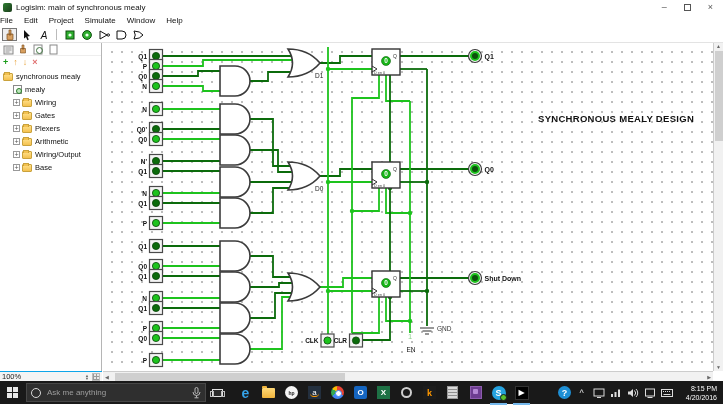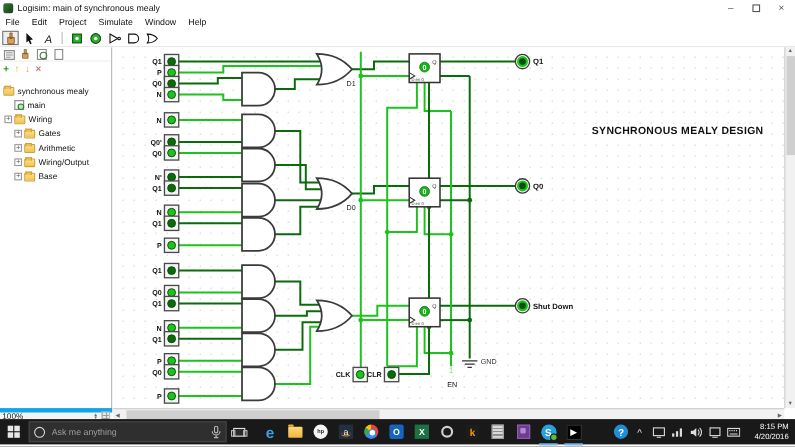--- a/index.html
+++ b/index.html
@@ -8,49 +8,49 @@
     font-family:"Liberation Sans",sans-serif;-webkit-font-smoothing:none;}
   
   #titlebar{position:absolute;left:0;top:0;width:723px;height:14px;background:#fff;
     display:flex;align-items:center;font-size:8px;color:#111;padding-left:3px;text-align:right;}
   #app-icon{width:9px;height:9px;background:linear-gradient(135deg,#2e7d32,#1b3c1b);border-radius:2px;margin-right:4px;}
   #win-controls{margin-left:auto;display:flex;align-items:center;gap:17px;margin-right:10px;color:#555;}
   #win-controls .wc{font-size:9px;line-height:9px;cursor:default;}
   #wc-max{width:7px;height:7px;border:1px solid #555;}
   
   #menubar{position:absolute;left:0;top:14px;width:723px;height:13px;display:flex;gap:11px;
-    align-items:center;padding-left:5px;font-size:8px;color:#111;background:#fff;}
+    align-items:center;padding-left:0;font-size:8px;color:#111;background:#fff;}
   
   #toolbar{position:absolute;left:0;top:27px;width:723px;height:16px;display:flex;align-items:center;
     gap:2px;padding-left:2px;background:#fff;border-bottom:1px solid #e3e3e3;}
   .tb-btn{width:15px;height:13px;display:flex;align-items:center;justify-content:center;}
   .tb-btn.sel{border:1px solid #777;background:#eee;}
   .tb-sep{width:1px;height:11px;background:#bbb;margin:0 3px;}
   
   #panel{position:absolute;left:0;top:43px;width:102px;height:328px;background:#fff;border-right:1px solid #b5b5b5;}
   #explorer-toolbar{height:13px;display:flex;gap:3px;align-items:center;padding-left:2px;border-bottom:1px solid #eee;}
   #explorer-actions{height:12px;display:flex;gap:5px;align-items:center;padding-left:3px;font-size:9px;font-weight:bold;}
   .xtb{width:12px;height:11px;display:flex;align-items:center;justify-content:center;}
-  #tree{font-size:7.5px;color:#111;margin-top:8px;}
+  #tree{font-size:7.5px;color:#111;margin-top:2px;}
   .trow{height:13px;display:flex;align-items:center;white-space:nowrap;}
   .expander{width:7px;height:7px;border:1px solid #999;color:#555;font-size:7px;line-height:5px;
     text-align:center;margin-right:2px;flex:0 0 auto;}
   .folder{width:10px;height:8px;background:linear-gradient(#ffe08a,#f4c14f);border:1px solid #caa23c;
     border-radius:1px;position:relative;margin-right:3px;flex:0 0 auto;}
   .folder:before{content:"";position:absolute;left:0;top:-2px;width:4px;height:2px;background:#f4c14f;border:1px solid #caa23c;border-bottom:none;}
   .circ-icon{width:9px;height:9px;background:#fdfdfd;border:1px solid #888;position:relative;margin-right:3px;flex:0 0 auto;}
   .circ-icon:before{content:"";position:absolute;left:2px;top:2px;width:4px;height:4px;border-radius:50%;border:1px solid #2a7d2a;background:#bde6bd;}
   
   #canvas{position:absolute;left:103px;top:43px;width:610px;height:328px;background:#fff;
     background-image:radial-gradient(circle,#bdbdbd 0.8px,rgba(0,0,0,0) 0.9px);
     background-size:10px 10px;background-position:4px 4px;}
   #circuit{position:absolute;left:0;top:0;}
   svg text{font-family:"Liberation Sans",sans-serif;}
   
-  #zoombar{position:absolute;left:0;top:371px;width:102px;height:10px;background:#f4f4f4;border-top:4px solid #0ea5e9;
+  #zoombar{position:absolute;left:0;top:371px;width:102px;height:10px;background:#f4f4f4;border-top:1px solid #0ea5e9;
     display:flex;align-items:center;font-size:7.5px;color:#222;padding:0 2px;}
   #zoom-spinner{margin-left:auto;display:flex;flex-direction:column;font-size:4px;line-height:3px;color:#666;}
   #grid-toggle{width:8px;height:8px;margin-left:3px;background:
     repeating-linear-gradient(0deg,#9a9a9a 0 1px,rgba(0,0,0,0) 1px 3px),
     repeating-linear-gradient(90deg,#9a9a9a 0 1px,#e8e8e8 1px 3px);border:1px solid #bbb;}
   #hscroll{position:absolute;left:103px;top:371px;width:610px;height:10px;background:#f1f1f1;border-top:1px solid #ccc;}
   #hthumb{position:absolute;left:12px;top:1px;width:230px;height:8px;background:#cfcfcf;}
   .sarrow{position:absolute;font-size:5px;color:#666;top:2px;}
   #vscroll{position:absolute;left:713px;top:43px;width:10px;height:328px;background:#f1f1f1;border-left:1px solid #ccc;}
   #vthumb{position:absolute;left:1px;top:8px;width:8px;height:90px;background:#cfcfcf;}
@@ -203,31 +203,36 @@
         <span style="color: rgb(232, 163, 61);">↓</span>
         <span style="color: rgb(224, 112, 112);">×</span>
       </div>
     <div id="tree">
         <div class="trow" style="padding-left: 3px;">
           <span class="folder"></span>
           <span>synchronous mealy</span>
         </div>
         <div class="trow" style="padding-left: 13px;">
           <span class="circ-icon"></span>
-          <span>main</span>
-        </div>
-        <div class="trow" style="padding-left: 4px;">
+          <span>mealy</span>
+        </div>
+        <div class="trow" style="padding-left: 13px;">
           <span class="expander">+</span>
           <span class="folder"></span>
           <span>Wiring</span>
         </div>
         <div class="trow" style="padding-left: 13px;">
           <span class="expander">+</span>
           <span class="folder"></span>
           <span>Gates</span>
+        </div>
+        <div class="trow" style="padding-left: 13px;">
+          <span class="expander">+</span>
+          <span class="folder"></span>
+          <span>Plexers</span>
         </div>
         <div class="trow" style="padding-left: 13px;">
           <span class="expander">+</span>
           <span class="folder"></span>
           <span>Arithmetic</span>
         </div>
         <div class="trow" style="padding-left: 13px;">
           <span class="expander">+</span>
           <span class="folder"></span>
           <span>Wiring/Output</span>

